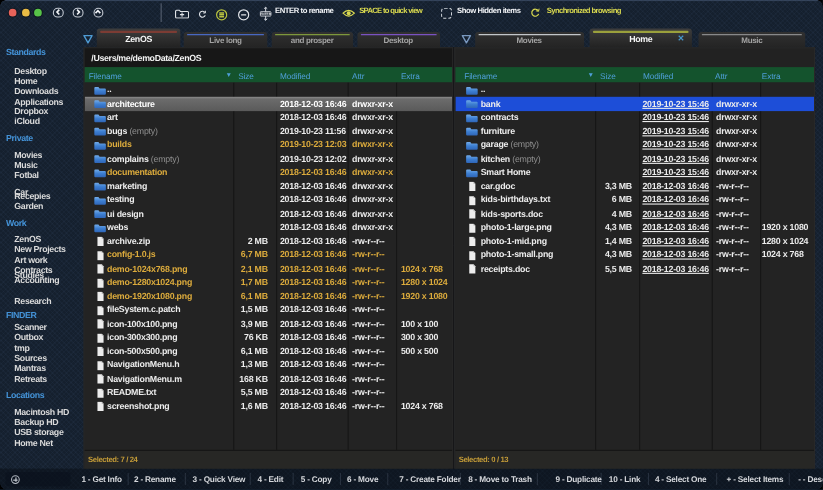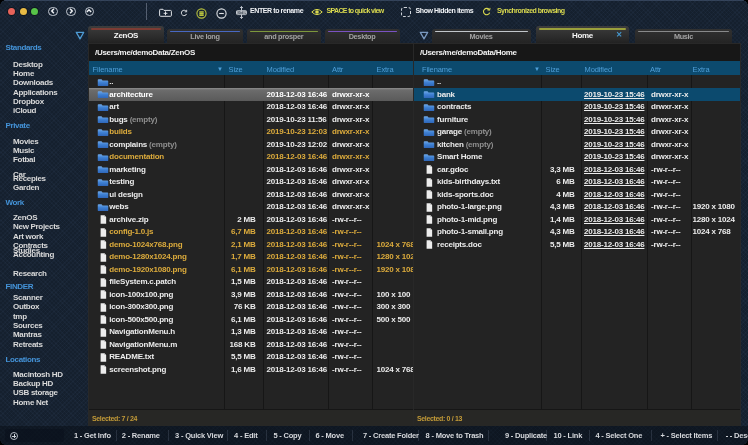--- a/index.html
+++ b/index.html
@@ -12,47 +12,47 @@
 .vsep { position:absolute; left:146px; top:3px; width:1px; height:17px; background:#555f70; }
 .ticon { position:absolute; }
 .ttext { position:absolute; top:7.1px; font-size:7px; font-weight:bold; color:#f2f4f7; letter-spacing:-0.4px; white-space:nowrap; }
 .yellow { color:#d9d94f; }
 .tab { position:absolute; top:29px; height:14px; background:linear-gradient(#313131,#242424); border-radius:3px 3px 0 0; font-size:7.3px; font-weight:bold; color:#a3a3a3; text-align:center; line-height:16px; z-index:2; letter-spacing:-0.3px;}
 .tab::before { content:""; position:absolute; left:3px; right:3px; top:1.5px; height:1.7px; background:var(--sc); border-radius:1px; }
 .tab.active { top:26px; height:17px; color:#f5f5f5; background:linear-gradient(#3d3d3d,#222); font-size:8px; line-height:19.5px; letter-spacing:-0.3px;}
 .tab.active::before { top:2px; height:2.2px; }
 .pane { position:absolute; top:43px; bottom:19px; background:#222; border:1px solid #282828; border-bottom:none; z-index:1; }
 .path { position:absolute; left:0; right:0; top:0; height:17px; background:#171717; color:#f2f2f2; font-weight:bold; font-size:8px; letter-spacing:-0.3px; line-height:17px; padding-left:6px; white-space:nowrap; overflow:hidden; }
-.hdr { position:absolute; left:0; right:0; top:17px; height:14px; background:#0c4a6e; color:#4f9fd8; font-size:7.5px; }
+.hdr { position:absolute; left:0; right:0; top:17px; height:14px; background:#14532d; color:#4f9fd8; font-size:7.5px; }
 .hdr div { position:absolute; top:3.5px; letter-spacing:-0.1px;}
 .list { position:absolute; left:0; right:0; top:31px; bottom:17px; background:#232323; overflow:hidden; }
 .colsep { position:absolute; top:0; bottom:0; width:1px; background:#161616; }
 .rows { position:absolute; left:0; right:0; top:0.5px; }
 .status { position:absolute; left:0; right:0; bottom:0; height:17px; background:#272725; border-top:1px solid #161616; color:#c39b38; font-size:7px; font-weight:bold; line-height:17px; padding-left:3px; letter-spacing:-0.35px; }
 .row { position:relative; height:12.5px; font-size:8px; font-weight:bold; color:#ececec; white-space:nowrap; letter-spacing:-0.2px; }
 .row .fi { position:absolute; left:8px; top:2px; width:12px; height:9px; }
 .row .cn { position:absolute; left:21.5px; top:1.5px; }
 .row .cs { position:absolute; top:1.5px; text-align:right; }
 .row .cd { position:absolute; top:1.5px; }
 .row .ca { position:absolute; top:1.5px; }
 .row .ce { position:absolute; top:1.5px; }
 .row.mk { color:#dcab3c; }
 .row.sel { background:linear-gradient(#8e8e8e 0, #6c6c6c 2px, #5a5a5a 100%); color:#fff; }
-.row.cur { background:#0c4a6e; }
-.emp { color:#8f8f8f; font-weight:bold;text-align:right; }
+.row.cur { background:#1d4ed8; }
+.emp { color:#8f8f8f; font-weight:normal;text-align:right; }
 .sb-h { position:absolute; left:5.5px; color:#4493d8; font-size:8px; font-weight:bold; letter-spacing:-0.35px; line-height:8px;}
 .sb-i { position:absolute; left:13px; color:#d9d9d9; font-size:8px; font-weight:bold; letter-spacing:-0.3px; line-height:8px; }
 .fbar { position:absolute; left:0; right:0; bottom:0; height:19px; background:rgba(7,11,18,0.45); overflow:hidden; }
 .fk { position:absolute; top:0; height:19px; line-height:19px; font-size:7.5px; font-weight:bold; color:#d6d8dc; letter-spacing:-0.2px; white-space:nowrap; }
 .fk-sep { position:absolute; top:4px; width:1px; height:11px; background:rgba(165,180,205,0.16); }
 .plus { position:absolute; left:9.5px; bottom:5.5px; width:8px; height:8px; border:1px solid #aeb4bd; border-radius:50%; }
 .plus::before { content:""; position:absolute; left:1.5px; top:3px; width:4px; height:1px; background:#cdd2d9; }
 .plus::after { content:""; position:absolute; left:3px; top:1.5px; width:1px; height:4px; background:#cdd2d9; }
 
-#lp { left:88px; width:336px; }
+#lp { left:76px; width:336px; }
 #rp { left:413px; width:328px; }
 #lp .cs { right:167.5px; left:auto; width:60px; }
 #lp .cd { left:177.5px; }
 #lp .ca { left:243px; }
 #lp .ce { left:287.5px; }
 #lp .fi { left:8px; }
 #lp .cn { left:20.3px; }
 #rp .cs { right:165.5px; left:auto; width:60px; }
 #rp .cd { left:170px;text-decoration:underline; }
 #rp .ca { left:237px; }
@@ -455,21 +455,20 @@
           <div class="cd">2018-12-03 16:46</div>
           <div class="ca">-rw-r--r--</div>
           <div class="ce">1024 x 768</div>
         </div>
     </div>
   </div>
   <div class="status">Selected: 7 / 24</div>
 </div>
 
 <div class="pane" id="rp">
-  <div class="path">/Users/me/demoData/Home</div>
   <div class="hdr">
       <div style="left:8px">Filename</div>
       <div style="left:120px;font-size:6px;top:4.5px">▼</div>
       <div style="left:131.5px">Size</div>
       <div style="left:170.5px">Modified</div>
       <div style="left:236px">Attr</div>
       <div style="left:278.5px">Extra</div>
     </div>
   <div class="list">
     <div class="colsep" style="left:127px"></div>

